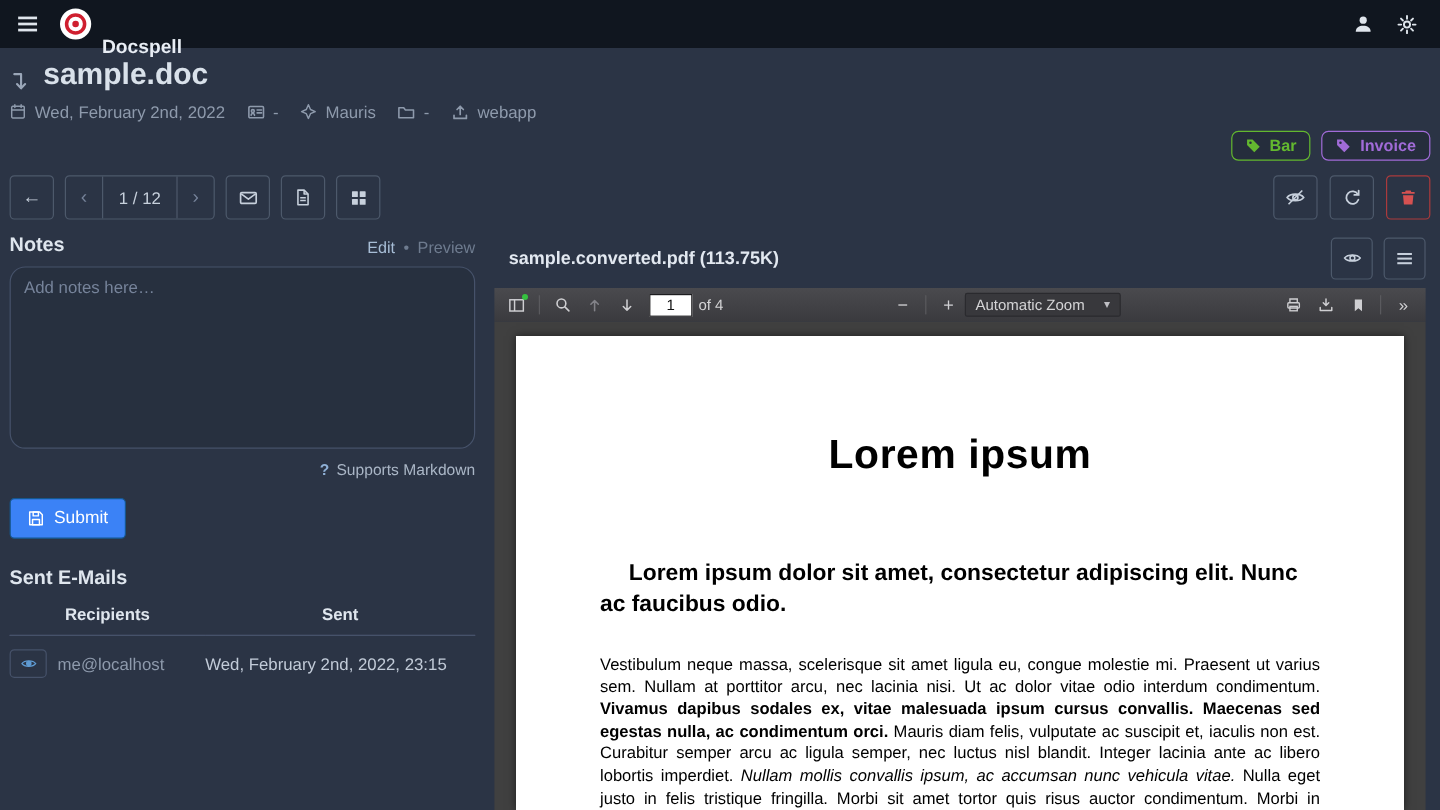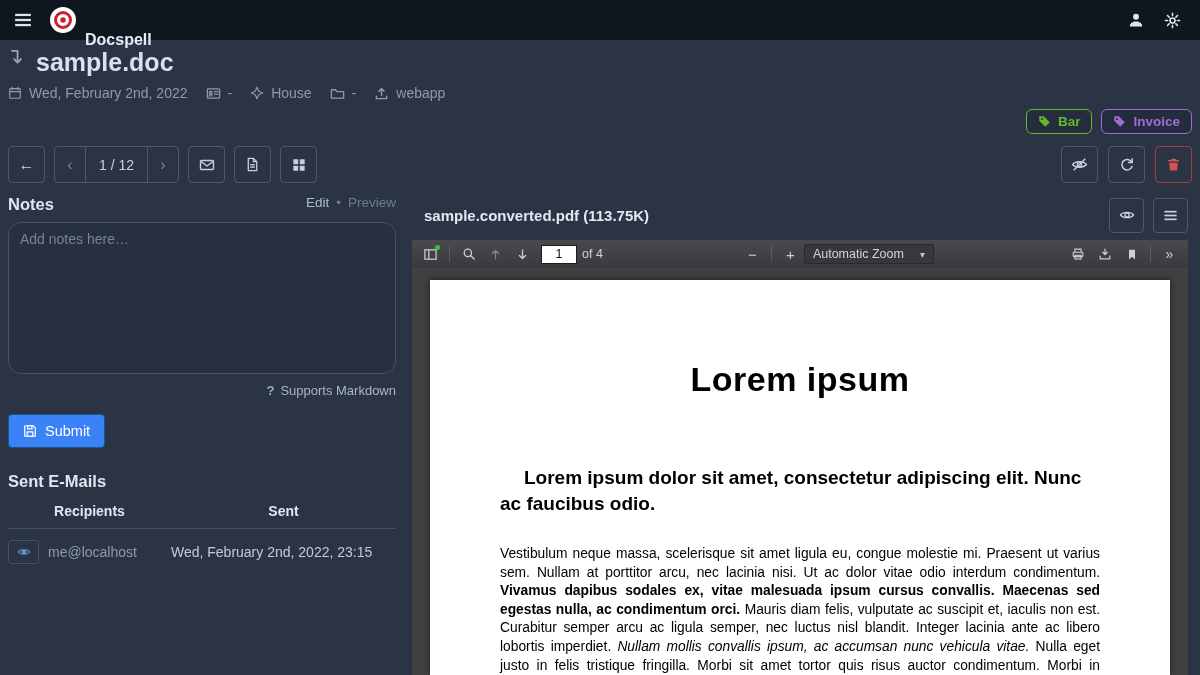--- a/index.html
+++ b/index.html
@@ -16,21 +16,21 @@
   .logo { width:26px; height:26px; border-radius:50%; background:#fff; display:flex;
     align-items:center; justify-content:center; }
   .brand-name { font-weight:bold; font-size:16px;margin-top:40px; }
   .topbar-right { margin-left:auto; display:flex; align-items:center; margin-right:10px; }
   .topbar-right button { width:36px; height:40px; background:none; border:none; color:#dfe5ec;
     display:flex; align-items:center; justify-content:center; }
 
   
   .page { padding:8px 8px 0 8px; height:635px; display:flex; flex-direction:column; }
 
-  .doc-title-row { display:flex; align-items:flex-start; gap:10px; color:#d9e1ea; }
+  .doc-title-row { display:flex; align-items:flex-end; gap:10px; color:#d9e1ea; }
   .doc-title-row .title-icon { color:#9aa6b8; }
   .doc-title { font-size:25px; font-weight:bold; }
   .meta-row { display:flex; align-items:center; gap:18px; margin-top:8px; color:#8e9aac; font-size:14px; }
   .meta { display:flex; align-items:center; gap:7px; }
   .tags-row { display:flex; justify-content:flex-end; gap:9px; margin-top:8px; }
   .tag { display:inline-flex; align-items:center; gap:7px; border:1px solid #888; border-radius:6px;
     padding:4px 11px; font-size:13.5px; font-weight:bold; background:rgba(0,0,0,.12); }
 
   .action-row { margin-top:12px; display:flex; align-items:center; }
   .btn-ghost { height:37px; min-width:37px; border:1px solid #4d596b; border-radius:4px;
@@ -43,21 +43,21 @@
   .pager-label { padding:0 13px; display:flex; align-items:center; font-size:14px; color:#c7d0dc;
     border-left:1px solid #4d596b; border-right:1px solid #4d596b; }
   .btn-danger { border-color:#ab3a3c; color:#d65151; }
 
   
   .columns { display:flex; margin-top:12px; flex:1; min-height:0; }
   .left-col { width:388px; flex:none; }
   .right-col { flex:1; min-width:0; margin-left:16px; display:flex; flex-direction:column; }
 
   
-  .notes-head { display:flex; align-items:flex-start; }
+  .notes-head { display:flex; align-items:flex-end; }
   .sec-title { font-size:16.5px; font-weight:bold; color:#dfe6ee; }
   .notes-links { margin-left:auto; font-size:13.5px; display:flex; gap:7px; align-items:baseline; }
   .link-edit { color:#a7bdd6; background:none; border:none; font-size:13.5px;margin-left:10px; }
   .link-dim { color:#6e7b8f; background:none; border:none; font-size:13.5px; }
   .notes-area { width:100%; height:152px; margin-top:8px; background:#27303f;
     border:1px solid #46526a; border-radius:13px; color:#cfd6e0; padding:8px 11px;
     font-size:14px; resize:none; font-family:inherit; }
   .notes-area::placeholder { color:#76839a; }
   .md-hint { display:flex; justify-content:flex-end; gap:6px; margin-top:5px;
     font-size:13px; color:#aab6c6; align-items:center; }
@@ -178,21 +178,21 @@
             <path d="M3.5 10.8 c0-1 .7-1.6 1.5-1.6 s1.5.6 1.5 1.6"></path>
             <line x1="8.8" y1="6" x2="12.8" y2="6"></line>
             <line x1="8.8" y1="8.6" x2="12.8" y2="8.6"></line>
         </svg>
         <span>-</span>
       </span>
       <span class="meta">
         <svg class="ic" width="14" height="14" viewBox="0 0 16 16" fill="none" stroke="currentColor" stroke-width="1.4" stroke-linejoin="round">
           <path d="M8 1.5 L10 6 L14.5 8 L10 10 L8 14.5 L6 10 L1.5 8 L6 6 Z"></path>
         </svg>
-        <span>House</span>
+        <span>Mauris</span>
       </span>
       <span class="meta">
         <svg class="ic" width="15" height="15" viewBox="0 0 16 16" fill="none" stroke="currentColor" stroke-width="1.4" stroke-linejoin="round">
           <path d="M1.5 4 h4.3 l1.5 2 h7.2 v7 h-13 z"></path>
         </svg>
         <span>-</span>
       </span>
       <span class="meta">
         <svg class="ic" width="15" height="15" viewBox="0 0 16 16" fill="none" stroke="currentColor" stroke-width="1.5" stroke-linecap="round" stroke-linejoin="round">
           <path d="M8 10 V3 M5.2 5.6 L8 2.7 L10.8 5.6"></path>

